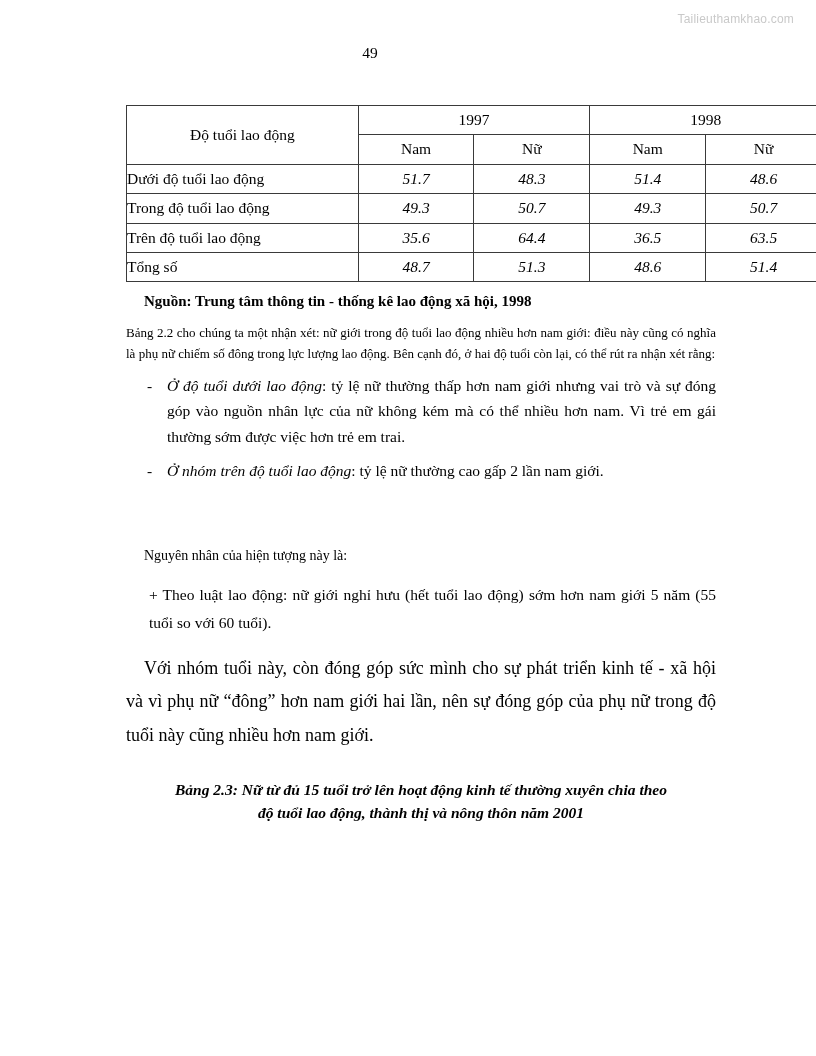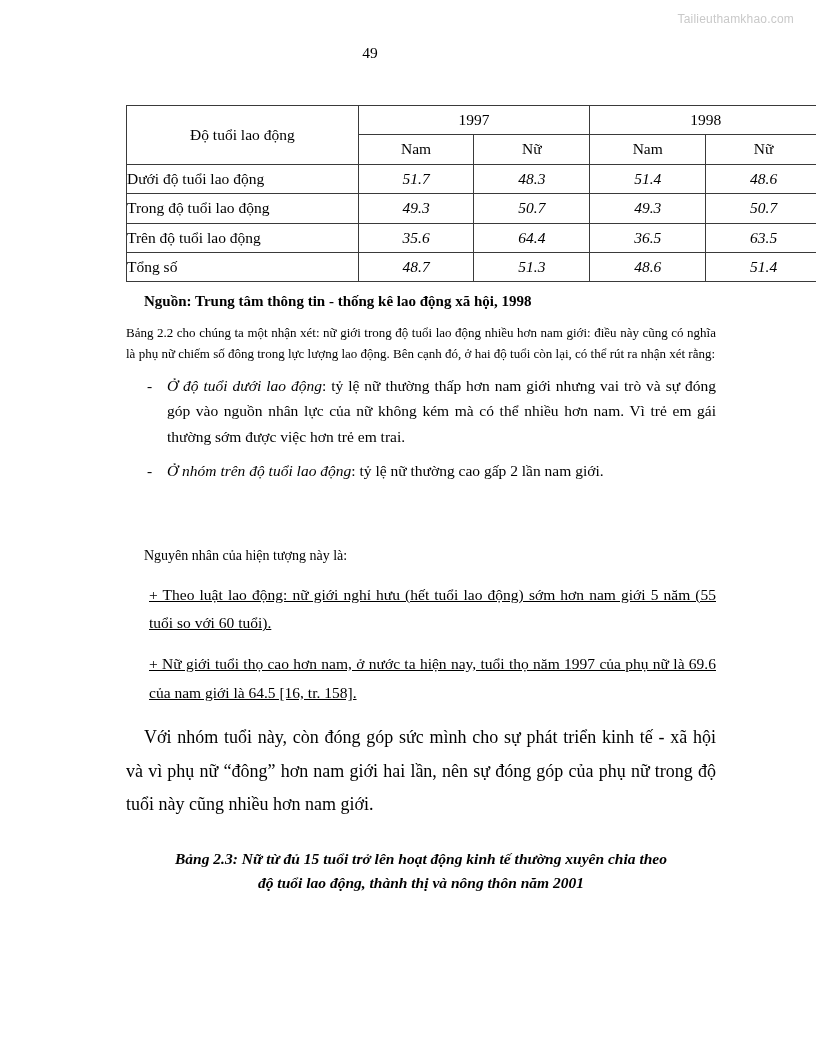--- a/index.html
+++ b/index.html
@@ -130,21 +130,20 @@
     height: 60px;
   }
 
   
   p.plus-para {
     margin: 12px 0 0 0;
     padding-left: 23px;
     font-size: 15.5px;
     line-height: 1.85;
     text-align: justify;
-    text-decoration: underline;
   }
   p.lead-para {
     margin: 0;
     padding-left: 18px;
     font-size: 14px;
     line-height: 1.85;
   }
   p.body-para {
     margin: 14px 0 0 0;
     font-size: 18px;
@@ -236,21 +235,20 @@
     <li>
       <span class="dash-marker">-</span><span class="em-lead">Ở nhóm trên độ tuổi lao động</span><span>: tỷ lệ nữ thường cao gấp 2 lần nam giới.</span>
     </li>
   </ul>
 
   <div class="section-gap"></div>
 
   <p class="lead-para">Nguyên nhân của hiện tượng này là:</p>
 
   <p class="plus-para">+ Theo luật lao động: nữ giới nghỉ hưu (hết tuổi lao động) sớm hơn nam giới 5 năm (55 tuổi so với 60 tuổi).</p>
-  <p class="plus-para">+ Nữ giới tuổi thọ cao hơn nam, ở nước ta hiện nay, tuổi thọ năm 1997 của phụ nữ là 69.6 của nam giới là 64.5 [16, tr. 158].</p>
 
   <p class="body-para">Với nhóm tuổi này, còn đóng góp sức mình cho sự phát triển kinh tế - xã hội và vì phụ nữ “đông” hơn nam giới hai lần, nên sự đóng góp của phụ nữ trong độ tuổi này cũng nhiều hơn nam giới.</p>
 
   <div class="table-caption">
     <div>Bảng 2.3: Nữ từ đủ 15 tuổi trở lên hoạt động kinh tế thường xuyên chia theo</div>
     <div>độ tuổi lao động, thành thị và nông thôn năm 2001</div>
   </div>
 
 </div>
 

